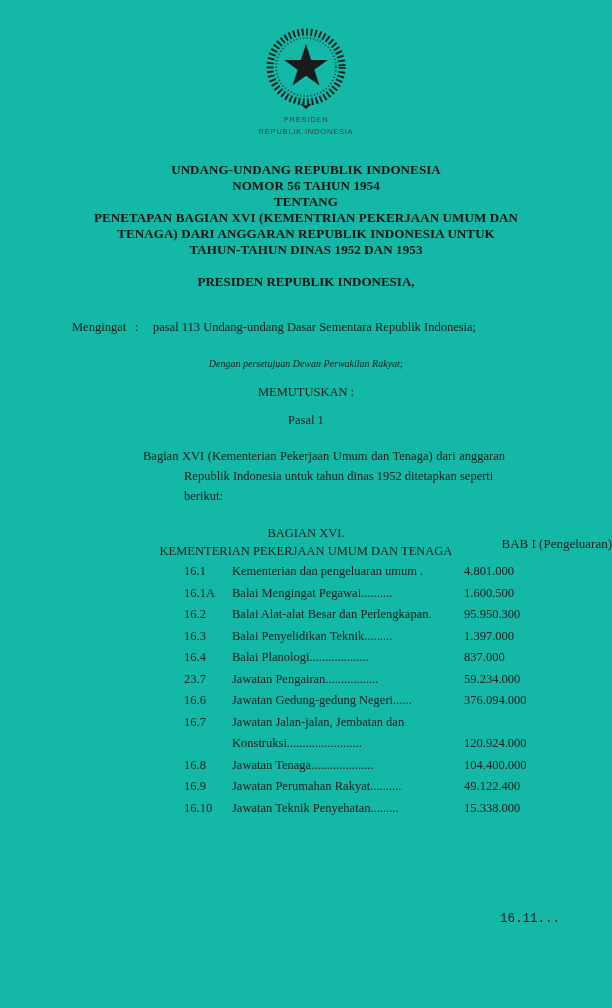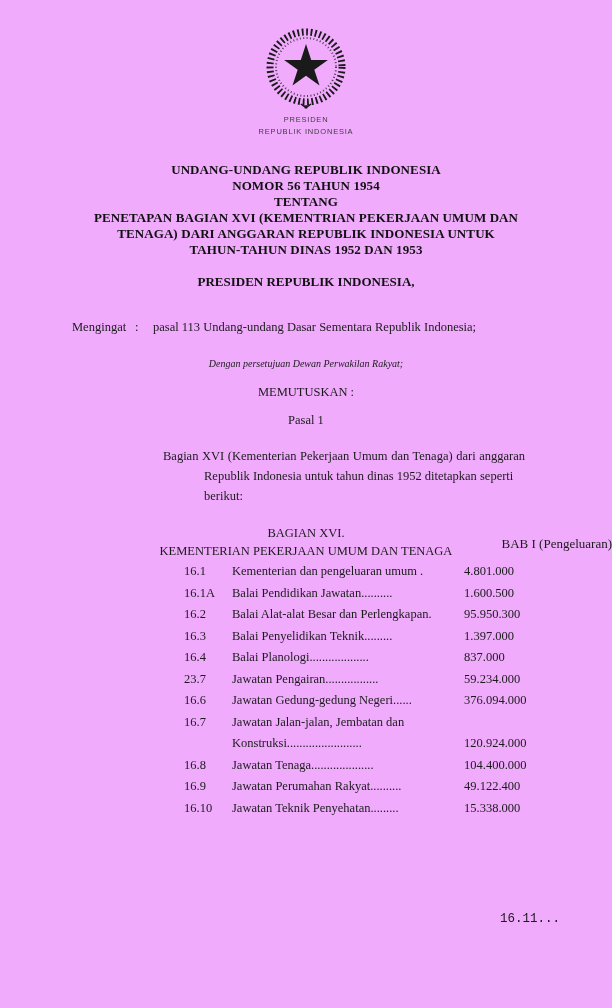--- a/index.html
+++ b/index.html
@@ -1,19 +1,19 @@
 <!DOCTYPE html>
 <html><head>
 <meta charset="utf-8">
 <style>
   html,body{margin:0;padding:0;background:#ffffff;}
   .page{
     position:relative;
     width:612px;height:1008px;
-    background:#f0abfc;
+    background:#14b8a6;
     font-family:"Liberation Serif", serif;
     color:#1b1b1b;
     overflow:hidden;
   }
   .centered{position:absolute;left:0;right:0;text-align:center;}
   
   .seal-wrap{top:26px;}
   .seal-caption{
     top:114px;
     font-family:"Liberation Sans", sans-serif;
@@ -30,21 +30,21 @@
   .considering{
     position:absolute;top:320px;left:72px;right:40px;
     font-size:12.5px;display:flex;
   }
   .considering .c-label{width:63px;flex:0 0 auto;}
   .considering .c-sep{width:18px;flex:0 0 auto;}
   .agreement{top:358px;font-size:10px;font-style:italic;}
   .decision{top:385px;font-size:12.5px;}
   .article-heading{top:413px;font-size:12.5px;}
   .article-body{
-    position:absolute;top:446px;left:163px;width:362px;
+    position:absolute;top:446px;left:143px;width:362px;
     font-size:12.5px;line-height:20px;
   }
   .article-body .jline{text-align:justify;text-align-last:justify;}
   .article-body .lline{text-align:left;margin-left:41px;}
   .section-heading{top:479px;font-size:12.5px;line-height:18px;margin-top:45px;}
   .chapter-heading{top:536px;font-size:13px;text-align:right;}
   
   .budget{
     position:absolute;top:561px;left:152px;right:50px;
     font-size:12.5px;
@@ -117,21 +117,21 @@
   <div class="centered chapter-heading">BAB I (Pengeluaran)</div>
 
   <div class="budget" id="budget-table">
       <div class="b-line">
         <span class="b-code">16.1</span>
         <span class="b-desc">Kementerian dan pengeluaran umum .</span>
         <span class="b-amt">4.801.000</span>
       </div>
       <div class="b-line">
         <span class="b-code">16.1A</span>
-        <span class="b-desc">Balai Pendidikan Jawatan..........</span>
+        <span class="b-desc">Balai Mengingat Pegawai..........</span>
         <span class="b-amt">1.600.500</span>
       </div>
       <div class="b-line">
         <span class="b-code">16.2</span>
         <span class="b-desc">Balai Alat-alat Besar dan Perlengkapan.</span>
         <span class="b-amt">95.950.300</span>
       </div>
       <div class="b-line">
         <span class="b-code">16.3</span>
         <span class="b-desc">Balai Penyelidikan Teknik.........</span>

